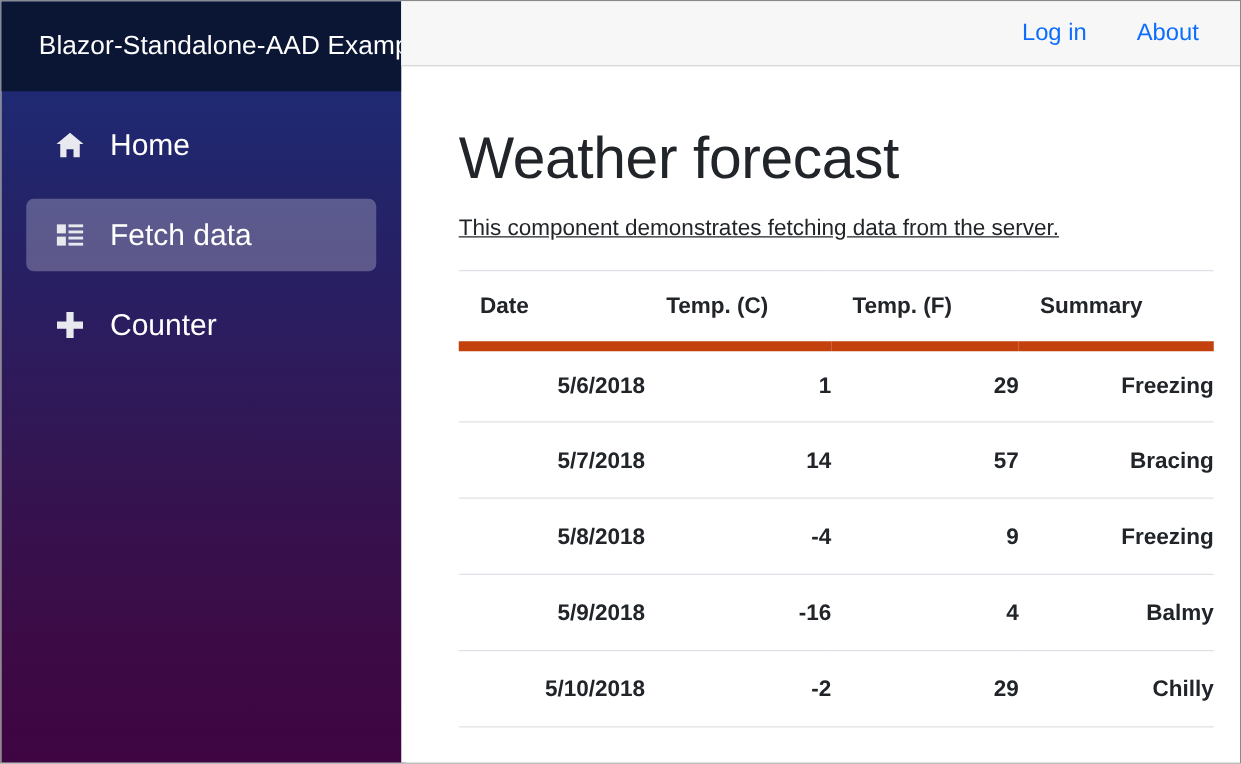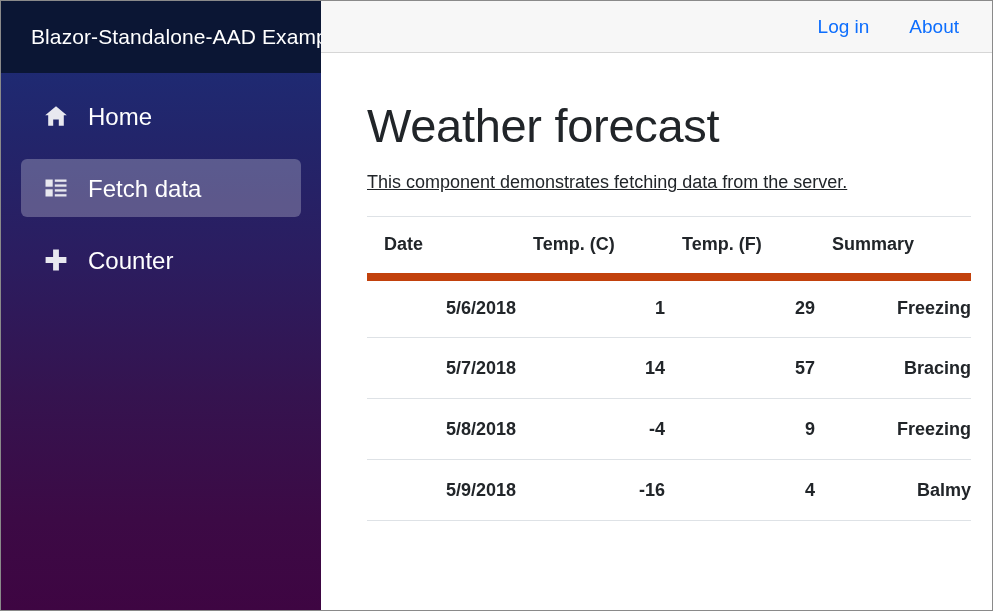--- a/index.html
+++ b/index.html
@@ -272,18 +272,24 @@
           <td>-4</td>
           <td>9</td>
           <td>Freezing</td>
         </tr>
         <tr>
           <td>5/9/2018</td>
           <td>-16</td>
           <td>4</td>
           <td>Balmy</td>
         </tr>
+        <tr>
+          <td>5/10/2018</td>
+          <td>-2</td>
+          <td>29</td>
+          <td>Chilly</td>
+        </tr>
       </tbody>
     </table>
 
   </div>
 
 </div>
 
 </body></html>

